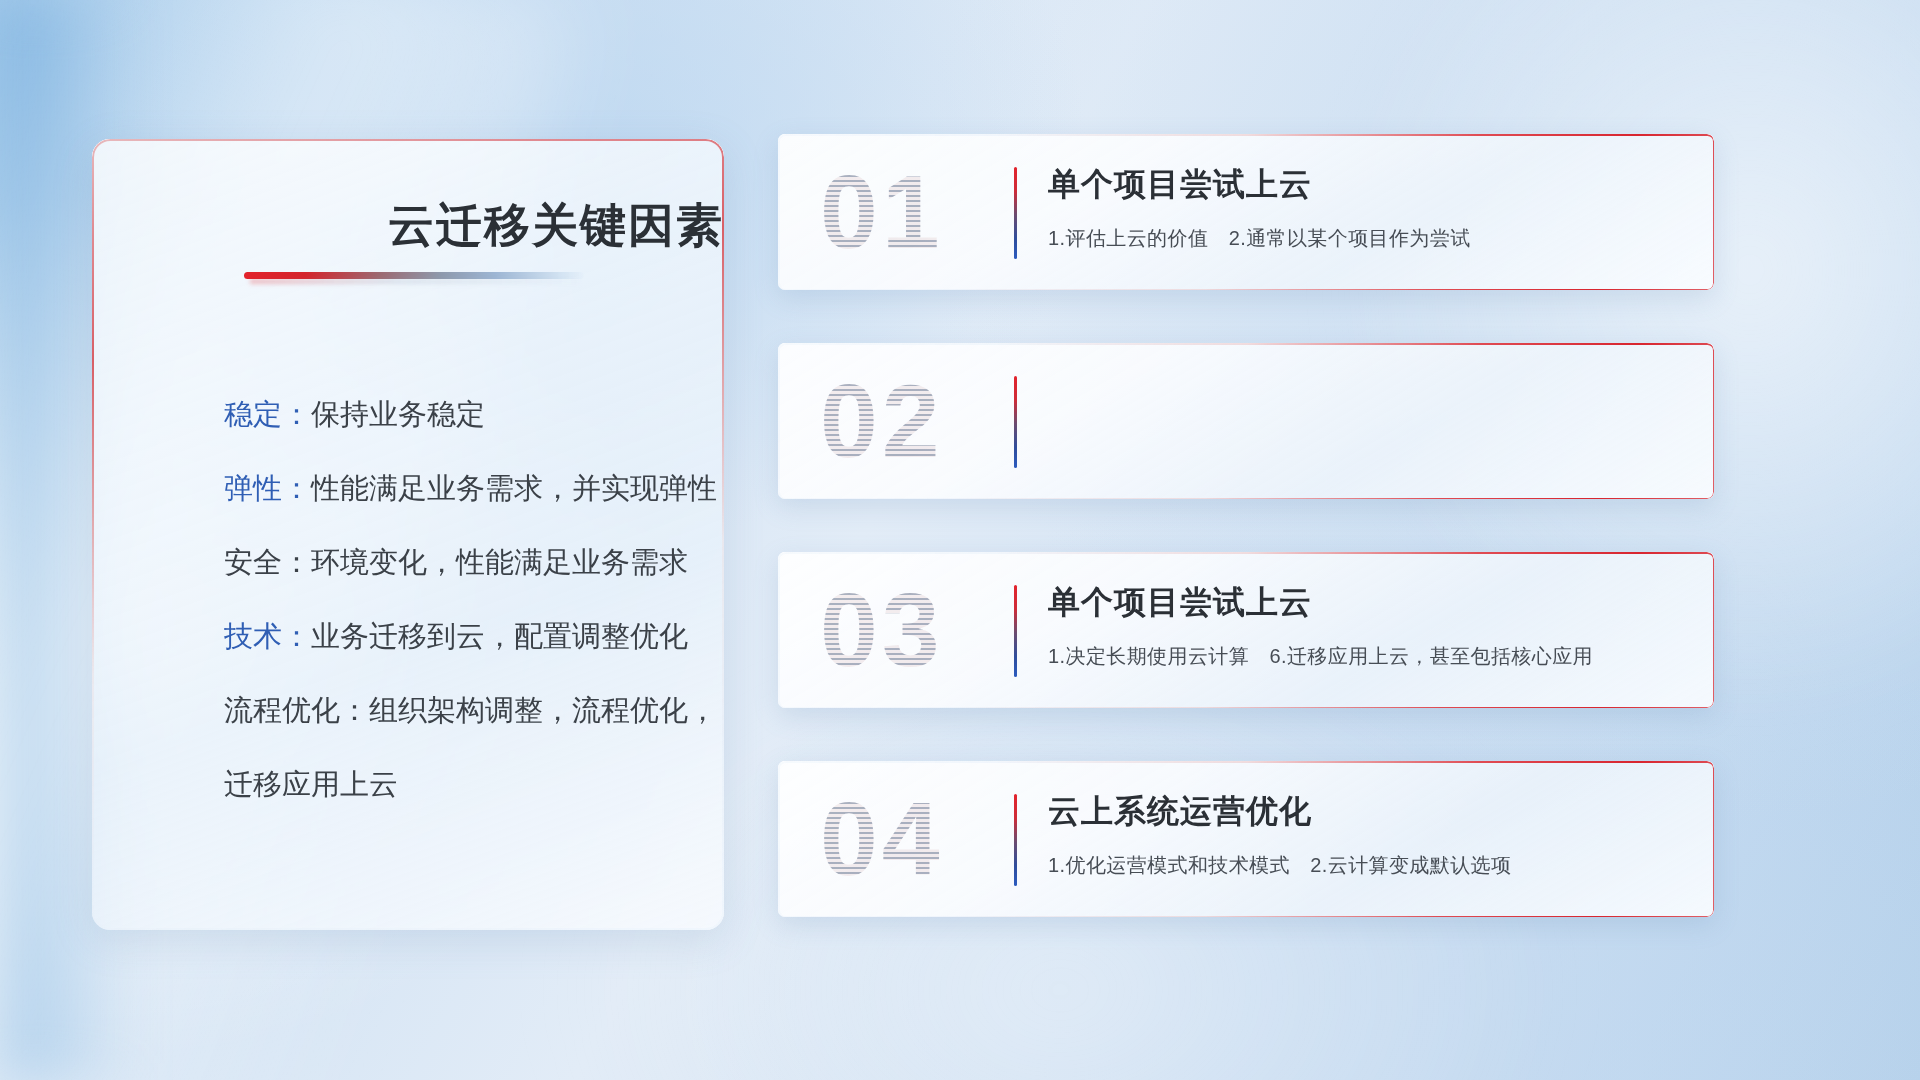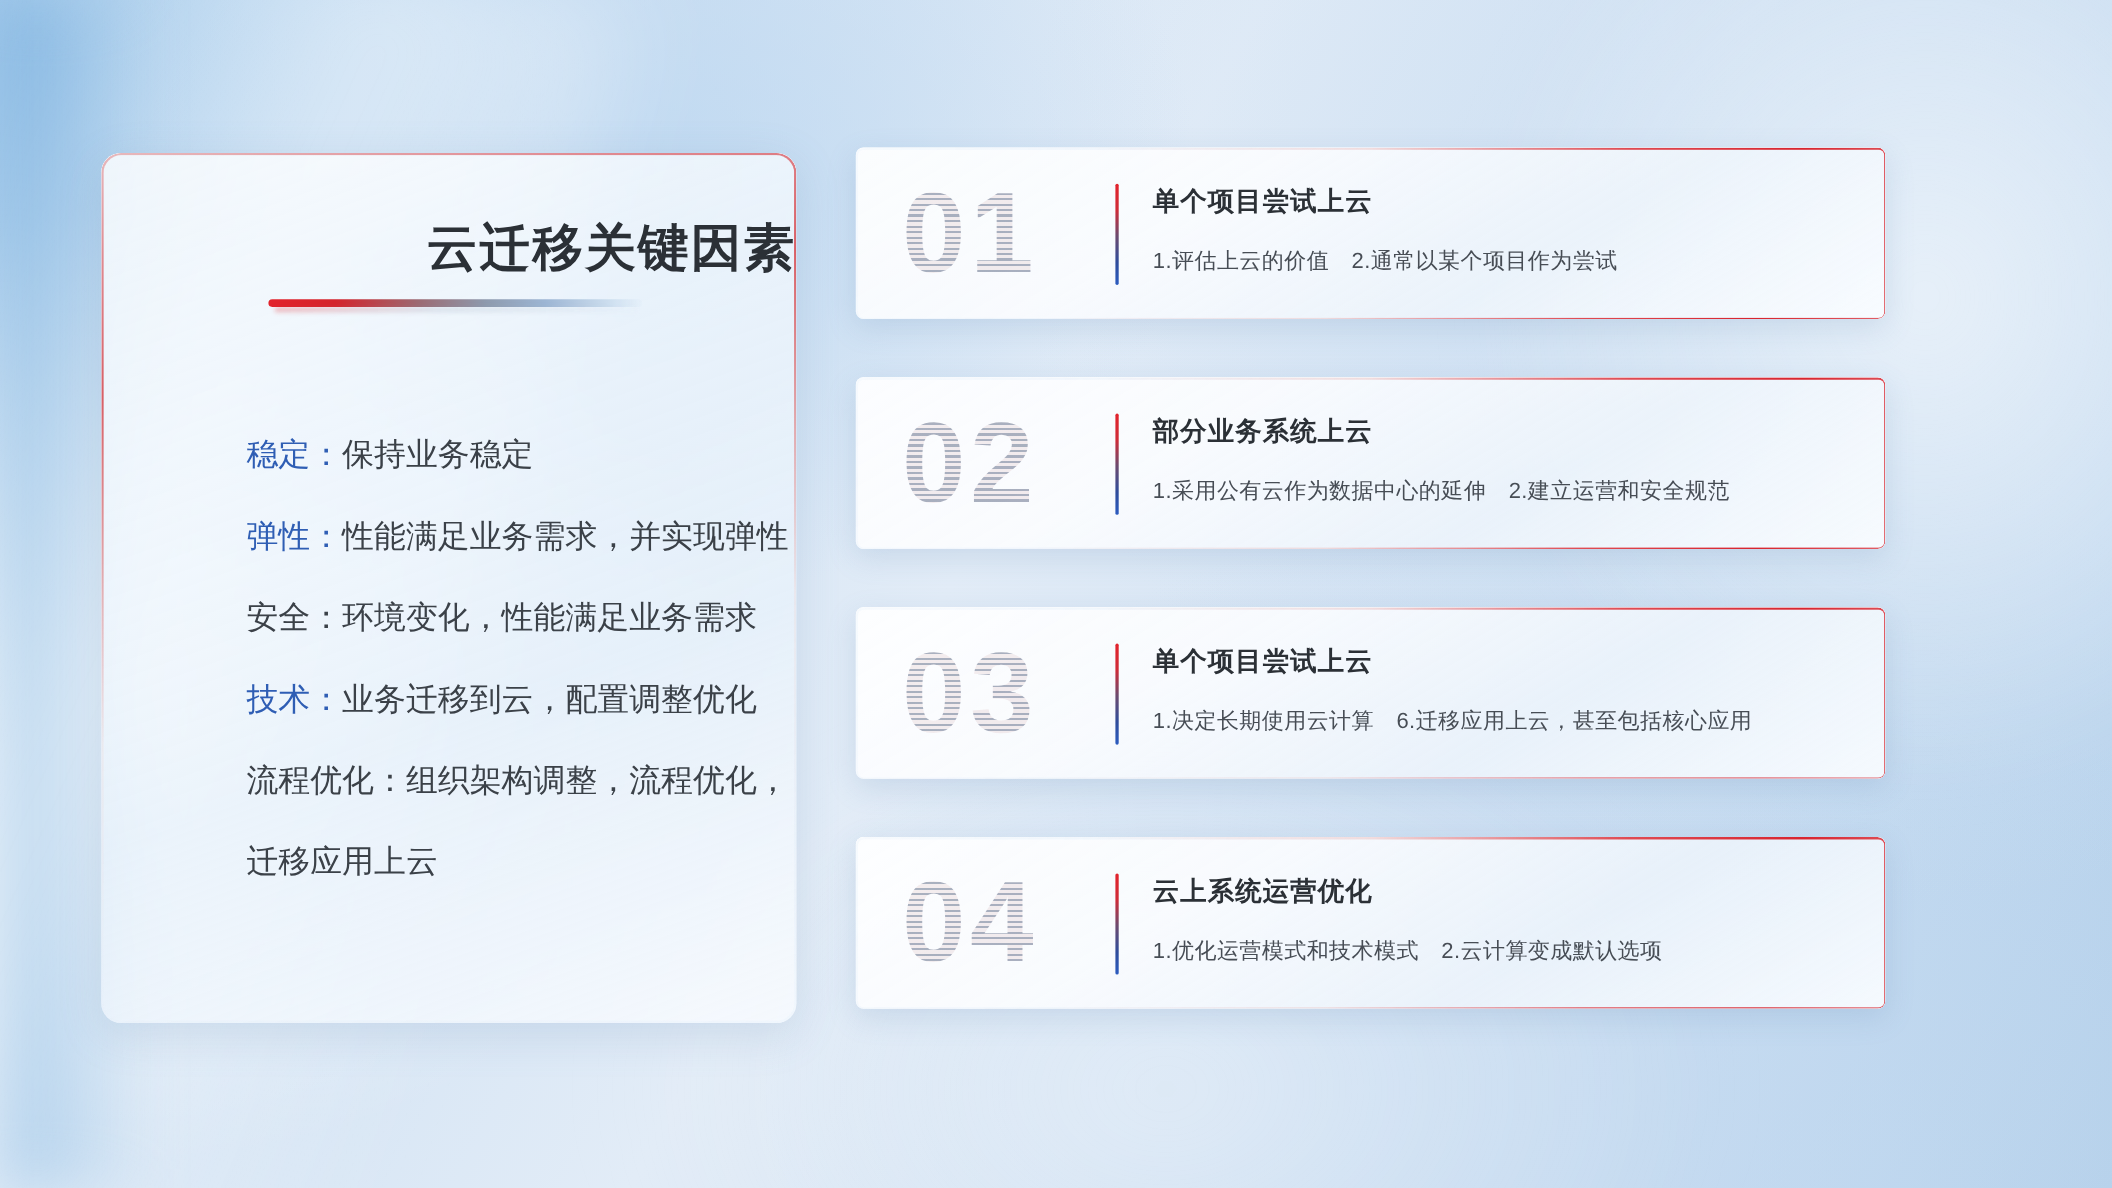--- a/index.html
+++ b/index.html
@@ -104,21 +104,21 @@
     font-size:104px;font-weight:700;letter-spacing:4px;line-height:124px;
     color:rgba(186,120,125,.13);
     user-select:none;pointer-events:none;
   }
   .card-bar{
     position:absolute;left:236px;top:33px;width:3px;height:92px;border-radius:2px;
     background:linear-gradient(180deg,#e2232c 0%,#cf2c38 26%,#6b4b6f 52%,#2f4d9c 78%,#2b5bbf 100%);
   }
   .card-body{position:absolute;left:270px;top:28px;right:26px;}
   .card-title{
-    font-size:24px;font-weight:700;color:#2b3036;letter-spacing:1px;line-height:44px;
+    font-size:32px;font-weight:700;color:#2b3036;letter-spacing:1px;line-height:44px;
   }
   .card-desc{
     margin-top:18px;font-size:20px;color:#474d55;line-height:28px;letter-spacing:.4px;
   }
 </style>
 </head>
 <body>
 
 <div id="stage">
 
@@ -147,24 +147,20 @@
         <div class="card-bar"></div>
         <div class="card-body">
           <div class="card-title">单个项目尝试上云</div>
           <div class="card-desc">1.评估上云的价值　2.通常以某个项目作为尝试</div>
         </div>
       </div>
       <div class="card">
         <div class="card-num-shadow">02</div>
         <div class="card-num">02</div>
         <div class="card-bar"></div>
-        <div class="card-body">
-          <div class="card-title">部分业务系统上云</div>
-          <div class="card-desc">1.采用公有云作为数据中心的延伸　2.建立运营和安全规范</div>
-        </div>
       </div>
       <div class="card">
         <div class="card-num-shadow">03</div>
         <div class="card-num">03</div>
         <div class="card-bar"></div>
         <div class="card-body">
           <div class="card-title">单个项目尝试上云</div>
           <div class="card-desc">1.决定长期使用云计算　6.迁移应用上云，甚至包括核心应用</div>
         </div>
       </div>

